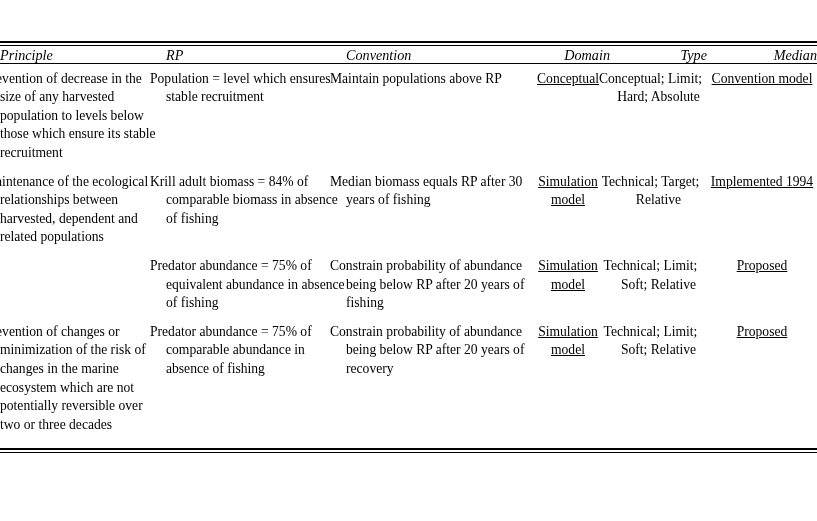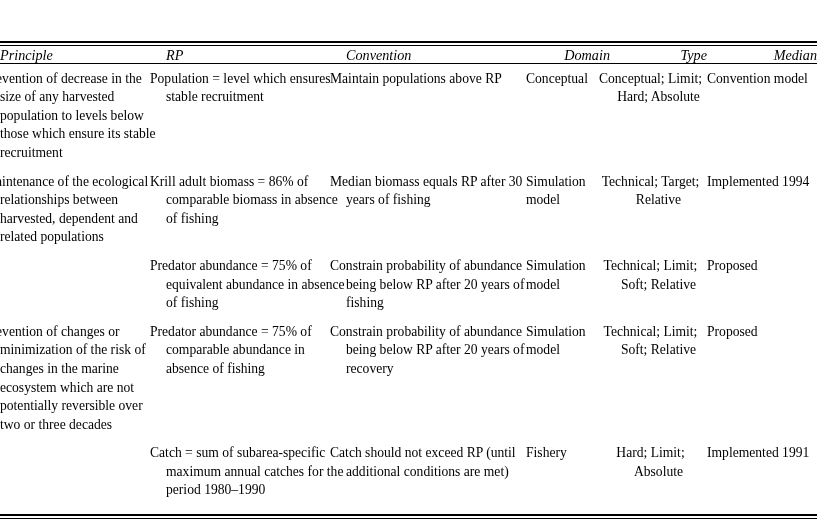--- a/index.html
+++ b/index.html
@@ -87,22 +87,23 @@
     text-indent: -16px;
   }
   td.hang-first {
     padding-left: 16px;
     text-indent: -16px;
     padding-right: 8px;
   }
 
   
   td.ctr {
-    text-align: left;
+    text-align: center;
     padding: 0 4px;
+    text-decoration: underline;
   }
 
   tr.body-row td { padding-top: 5px; padding-bottom: 5px; }
 
   td.c-type-cell {
     padding-left: 16px;
     text-indent: -16px;
     padding-right: 4px;
     text-align: center;
   }
@@ -154,21 +155,21 @@
         <td class="hang">Population = level which ensures stable recruitment</td>
         <td class="hang">Maintain populations above RP</td>
         <td class="ctr">Conceptual</td>
         <td class="c-type-cell">Conceptual; Limit; Hard; Absolute</td>
         <td class="ctr">Convention model</td>
       </tr>
 
 
       <tr class="body-row">
         <td class="hang hang-first">Maintenance of the ecological relationships between harvested, dependent and related populations</td>
-        <td class="hang">Krill adult biomass = 86% of comparable biomass in absence of fishing</td>
+        <td class="hang">Krill adult biomass = 84% of comparable biomass in absence of fishing</td>
         <td class="hang">Median biomass equals RP after 30 years of fishing</td>
         <td class="ctr">Simulation model</td>
         <td class="c-type-cell">Technical; Target; Relative</td>
         <td class="ctr">Implemented 1994</td>
       </tr>
 
       <tr class="body-row">
         <td class="hang hang-first"></td>
         <td class="hang">Predator abundance = 75% of equivalent abundance in absence of fishing</td>
         <td class="hang">Constrain probability of abundance being below RP after 20 years of fishing</td>
@@ -179,28 +180,20 @@
 
       <tr class="body-row">
         <td class="hang hang-first">Prevention of changes or minimization of the risk of changes in the marine ecosystem which are not potentially reversible over two or three decades</td>
         <td class="hang">Predator abundance = 75% of comparable abundance in absence of fishing</td>
         <td class="hang">Constrain probability of abundance being below RP after 20 years of recovery</td>
         <td class="ctr">Simulation model</td>
         <td class="c-type-cell">Technical; Limit; Soft; Relative</td>
         <td class="ctr">Proposed</td>
       </tr>
 
-      <tr class="body-row">
-        <td class="hang hang-first"></td>
-        <td class="hang">Catch = sum of subarea-specific maximum annual catches for the period 1980–1990</td>
-        <td class="hang">Catch should not exceed RP (until additional conditions are met)</td>
-        <td class="ctr">Fishery</td>
-        <td class="c-type-cell">Hard; Limit; Absolute</td>
-        <td class="ctr">Implemented 1991</td>
-      </tr>
 
     </tbody>
   </table>
 
   <div style="height: 8.75px;"></div>
     <div class="rule-double-bottom"></div>
 
 <div class="rule-single" style="position: absolute; left: 0px; top: 21.5938px;"></div>
   </div>
 

